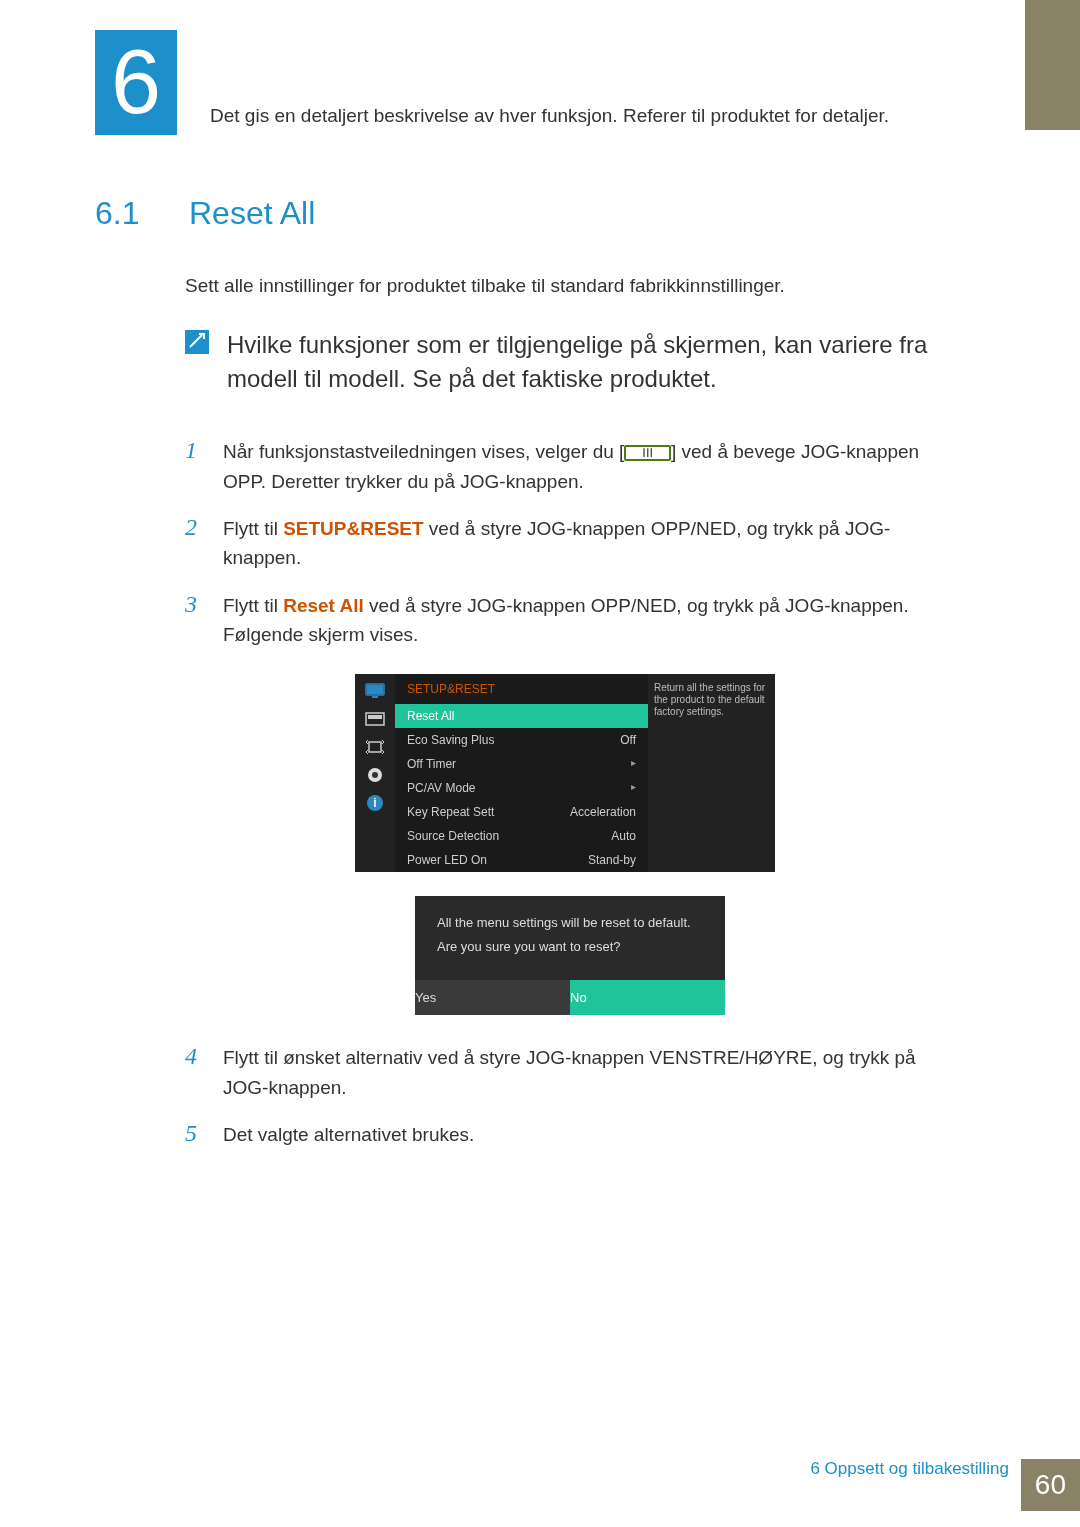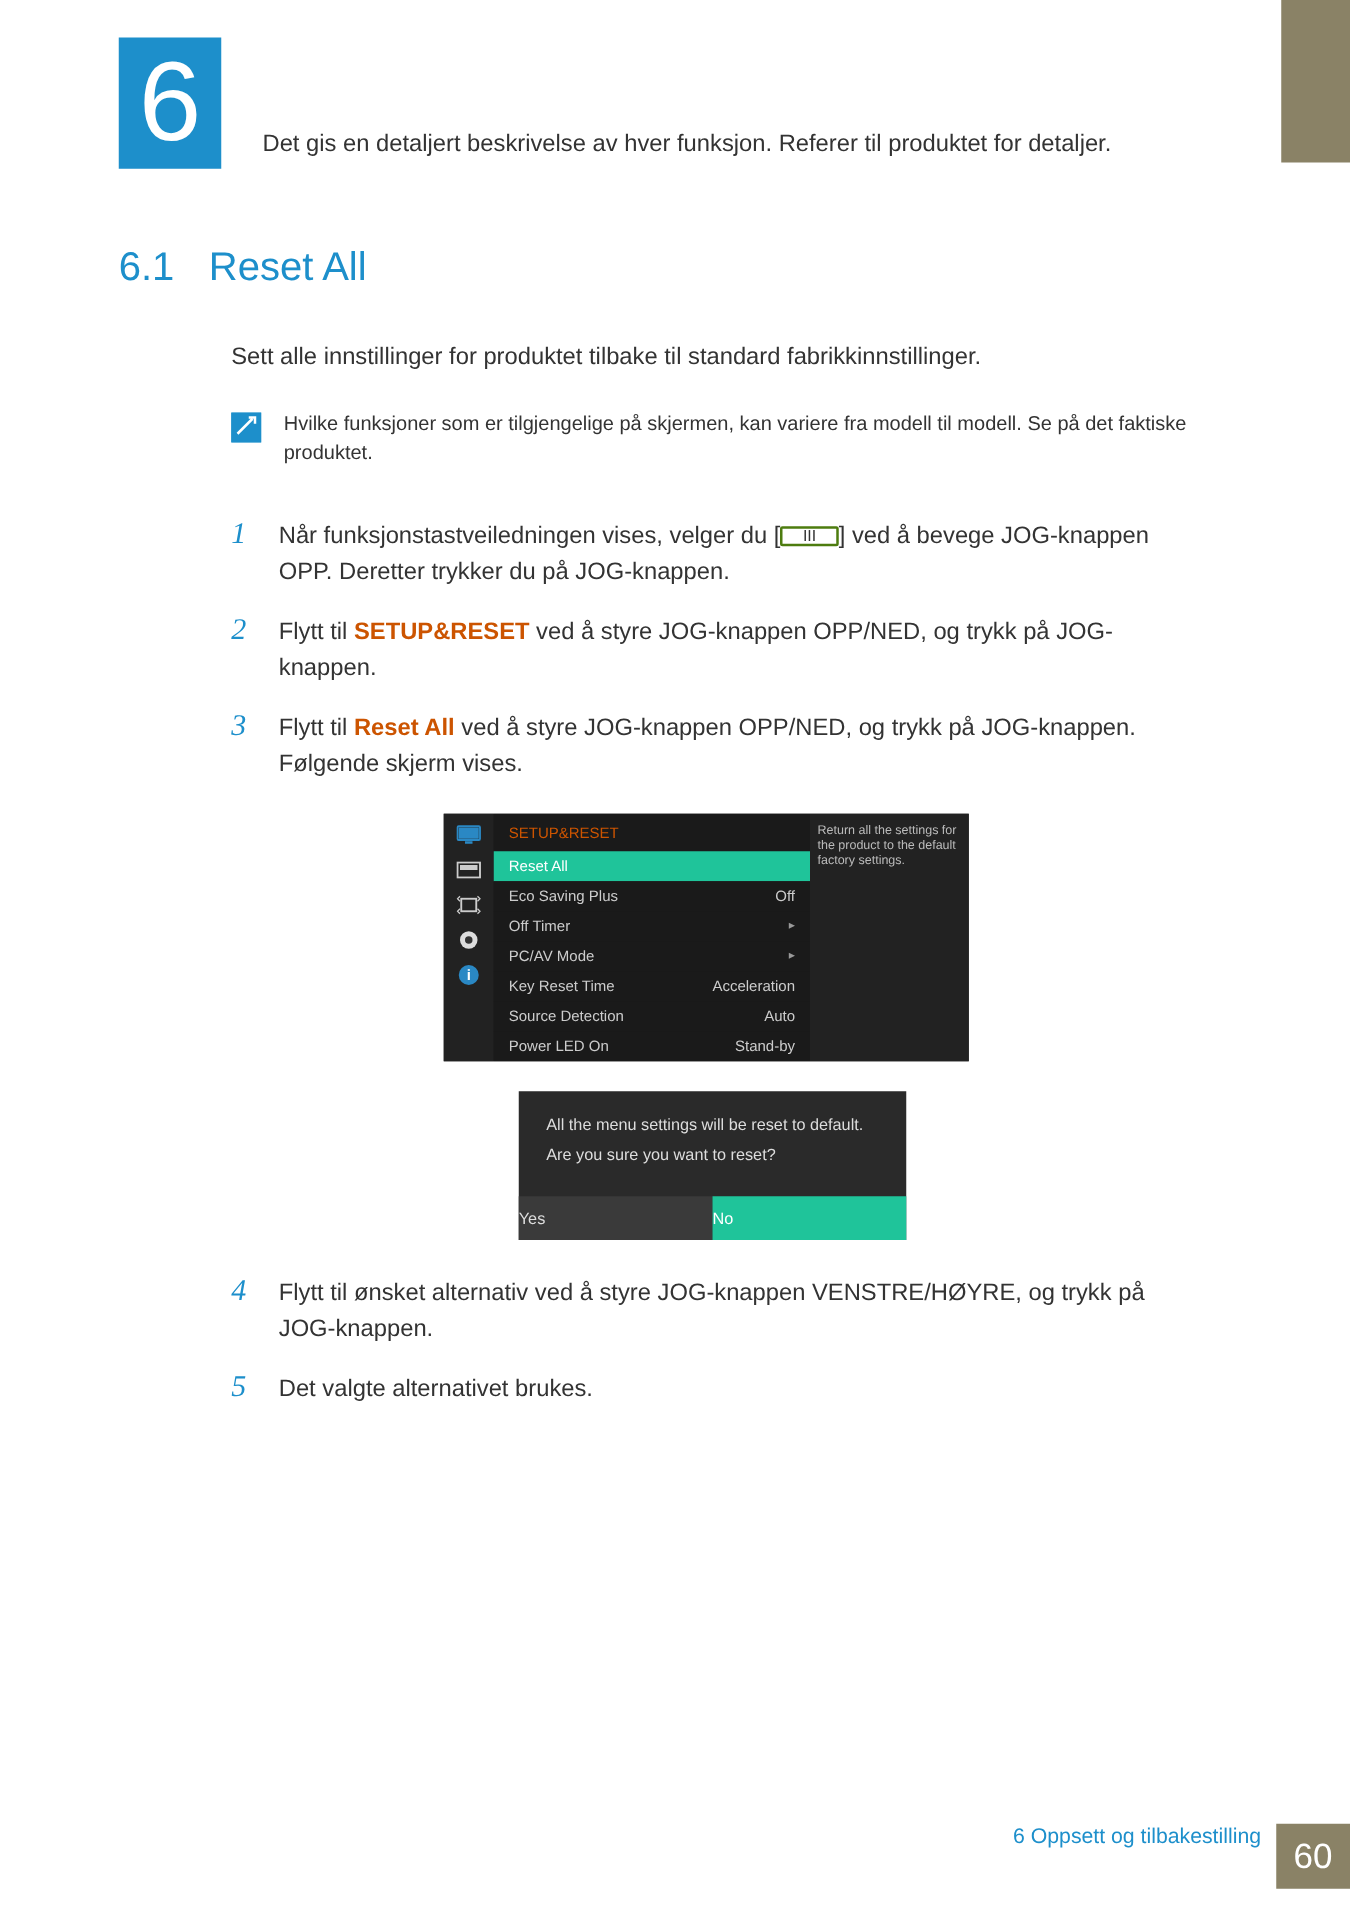--- a/index.html
+++ b/index.html
@@ -2,28 +2,28 @@
 <html><head>
 <meta charset="utf-8">
 <style>
 body{margin:0;padding:0;font-family:Arial,Helvetica,sans-serif;background:#fff;width:1080px}
 .page{position:relative;width:1080px;min-height:1527px}
 .side-strip{position:absolute;right:0;top:0;width:55px;height:130px;background:#8a8266}
 .chapter-box{position:absolute;left:95px;top:30px;width:82px;height:105px;background:#1d8fcb;color:#fff;font-size:90px;font-weight:300;display:flex;align-items:center;justify-content:center;font-family:Arial}
 .chapter-head{position:absolute;left:210px;top:45px;color:#1d8fcb;font-size:40px;font-weight:400}
 .chapter-sub{position:absolute;left:210px;top:105px;color:#333;font-size:19px}
 .content{position:absolute;left:95px;top:195px;width:870px}
-.sec-row{display:flex;gap:12px;margin-bottom:40px}
+.sec-row{display:flex;gap:34px;margin-bottom:40px}
 .sec-num{color:#1d8fcb;font-size:32px;min-width:60px}
 .sec-title{color:#1d8fcb;font-size:32px}
 .body-text{color:#333;font-size:19px;margin-left:90px;margin-bottom:28px;line-height:1.45}
 .note-row{display:flex;margin-left:90px;margin-bottom:40px;gap:18px}
 .note-icon{width:24px;height:24px;background:#1d8fcb;position:relative;flex-shrink:0;margin-top:2px}
 .note-icon svg{display:block}
-.note-text{color:#333;font-size:16px;line-height:1.45}
+.note-text{color:#333;font-size:24px;line-height:1.45}
 .sub-title{color:#1d8fcb;font-size:22px;font-weight:bold;margin-left:90px;margin-bottom:26px}
 .step{display:flex;margin-left:90px;margin-bottom:18px;gap:16px}
 .step-num{color:#1d8fcb;font-size:24px;font-style:italic;min-width:22px;font-family:Georgia,serif}
 .step-text{color:#333;font-size:19px;line-height:1.55}
 .orange{color:#cc5400;font-weight:bold}
 .menu-icon{display:inline-block;border:2px solid #4d7c0f;border-radius:2px;padding:0 16px;vertical-align:middle;font-size:12px;line-height:12px;height:12px}
 .osd{margin:24px 0 24px 260px;width:420px;background:#1a1a1a;display:flex}
 .osd-side{width:40px;background:#222;display:flex;flex-direction:column;align-items:center;padding-top:8px;gap:10px}
 .osd-ico{width:22px;height:18px;display:flex;align-items:center;justify-content:center}
 .osd-main{flex:1}
@@ -129,21 +129,21 @@
           </div>
         <div class="osd-row">
             <span>Off Timer</span>
             <span class="arrow">▸</span>
           </div>
         <div class="osd-row">
             <span>PC/AV Mode</span>
             <span class="arrow">▸</span>
           </div>
         <div class="osd-row">
-            <span>Key Reset Time</span>
+            <span>Key Repeat Sett</span>
             <span>Acceleration</span>
           </div>
         <div class="osd-row">
             <span>Source Detection</span>
             <span>Auto</span>
           </div>
         <div class="osd-row">
             <span>Power LED On</span>
             <span>Stand-by</span>
           </div>

